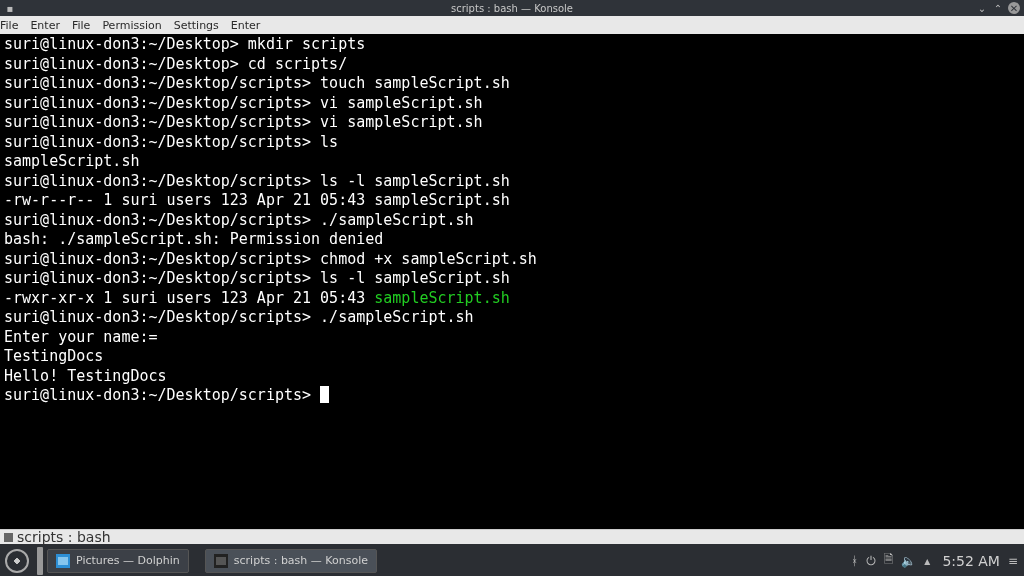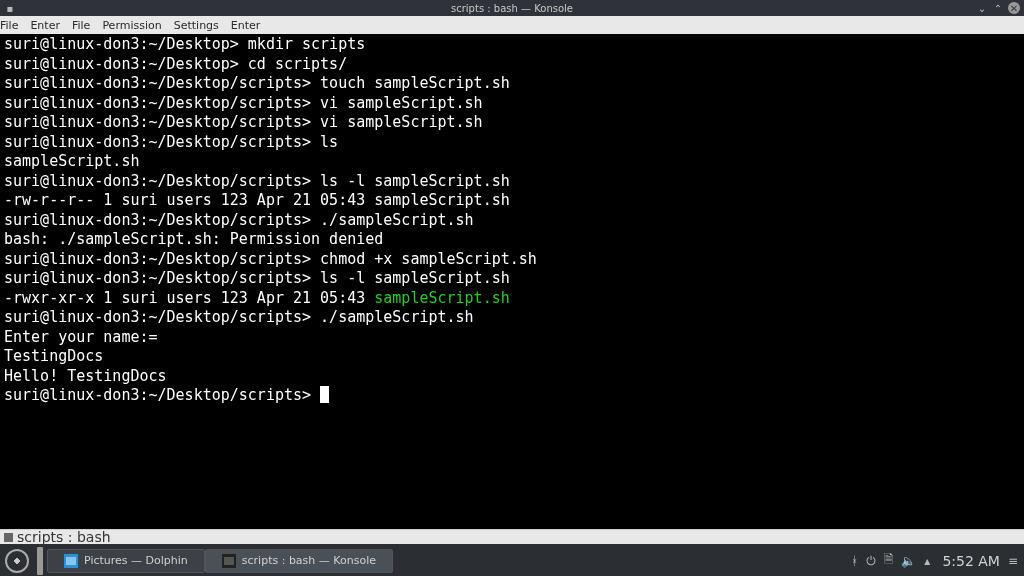--- a/index.html
+++ b/index.html
@@ -132,22 +132,22 @@
     border-radius:50%;
     background: radial-gradient(circle, #ccc 30%, transparent 31%);
   }
   .task-item {
     height:22px;
     background:#3c4047;
     border:1px solid #555;
     display:flex;
     align-items:center;
     gap:6px;
-    padding:0 16px;
-    margin-right:0;
+    padding:0 8px;
+    margin-right:16px;
     border-radius:2px;
     cursor:pointer;
     min-width: 120px;
   }
   .task-item.active { background:#4a5058; }
   .task-icon { width:14px; height:14px; display:inline-flex; }
   .panel-spacer { flex:1; }
   .tray {
     display:flex;
     align-items:center;

